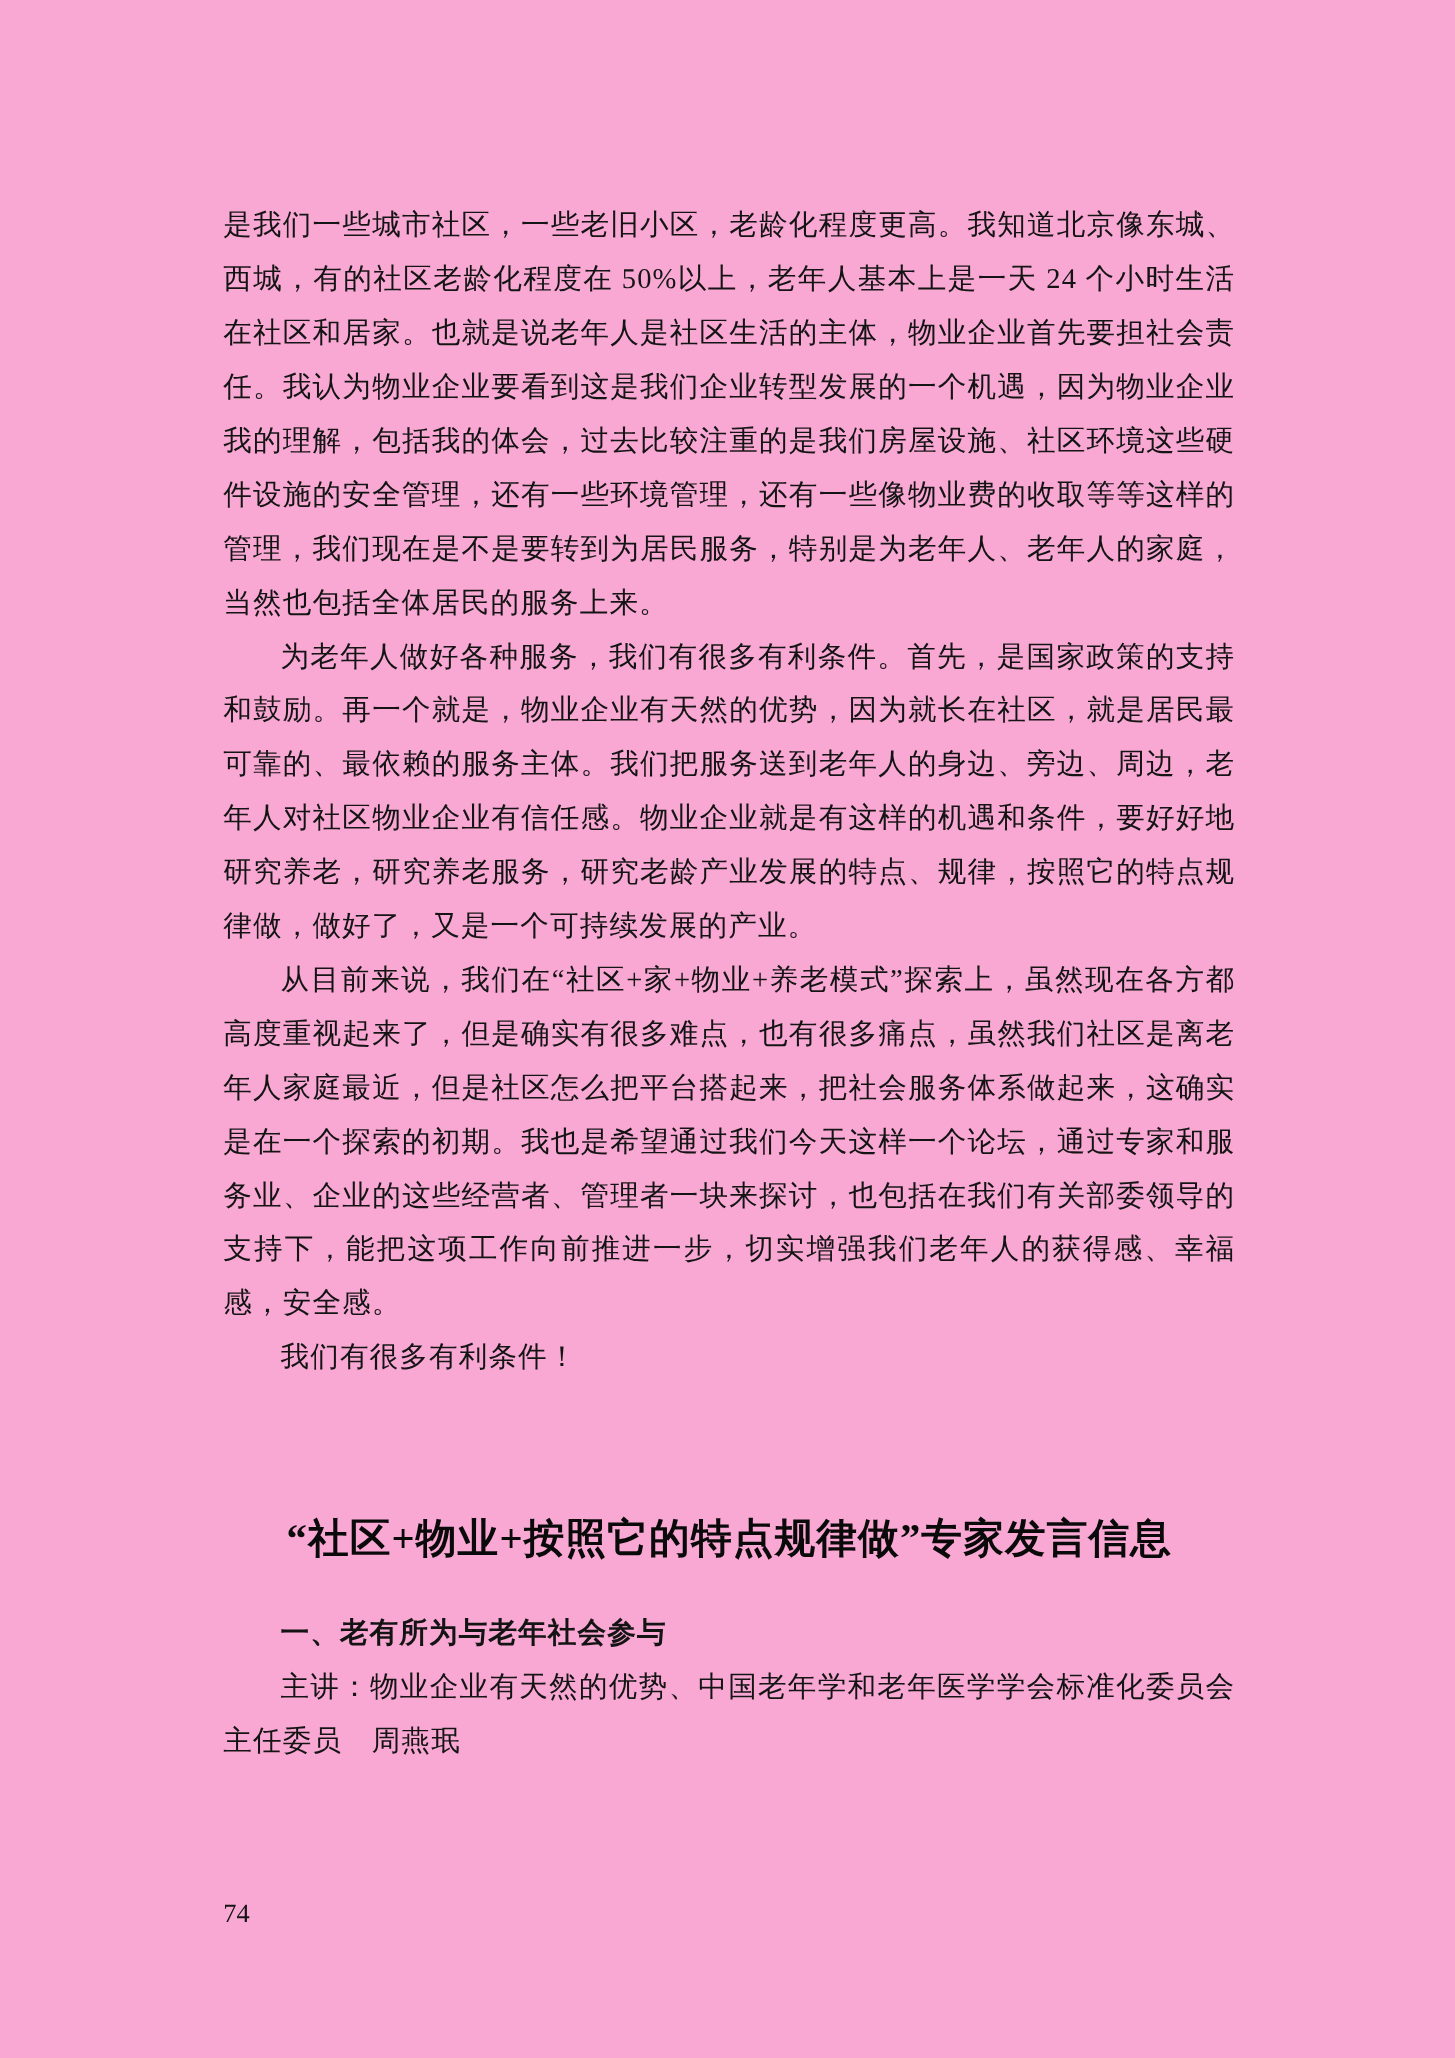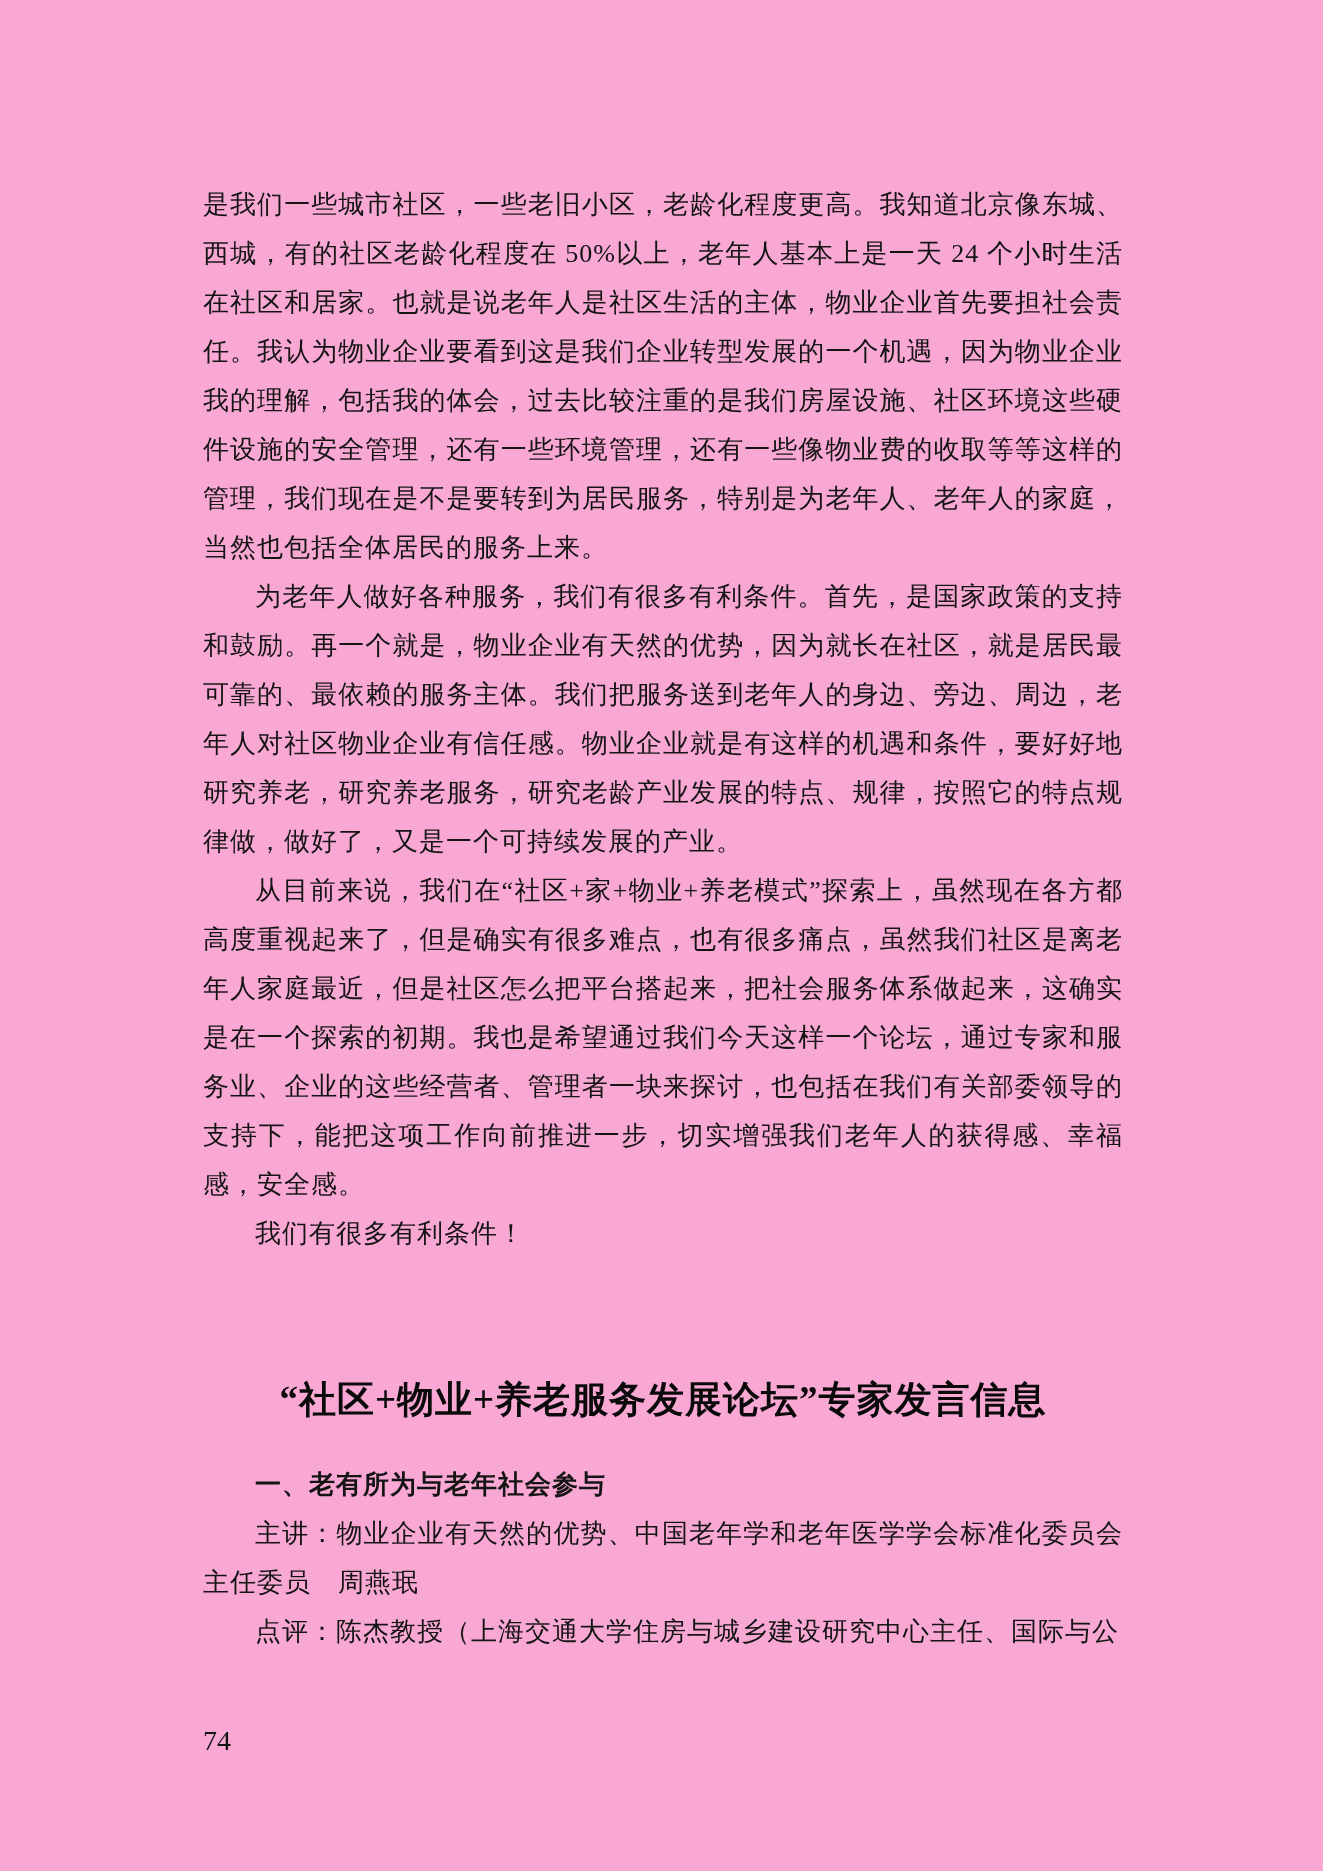--- a/index.html
+++ b/index.html
@@ -45,36 +45,35 @@
     letter-spacing: 1px;
     color: #0a0a0a;
   }
   .agenda-first {
     margin-top: 32px;
   }
   .page-number {
     position: absolute;
     left: 203px;
     top: 1716px;
-    font-size: 28px;
+    font-size: 24px;
     line-height: 49px;
     color: #141414;
   }
 </style>
 </head>
 <body>
 
 <div class="page">
   <div class="content">
     <p class="body">是我们一些城市社区，一些老旧小区，老龄化程度更高。我知道北京像东城、西城，有的社区老龄化程度在 50%以上，老年人基本上是一天 24 个小时生活在社区和居家。也就是说老年人是社区生活的主体，物业企业首先要担社会责任。我认为物业企业要看到这是我们企业转型发展的一个机遇，因为物业企业我的理解，包括我的体会，过去比较注重的是我们房屋设施、社区环境这些硬件设施的安全管理，还有一些环境管理，还有一些像物业费的收取等等这样的管理，我们现在是不是要转到为居民服务，特别是为老年人、老年人的家庭，当然也包括全体居民的服务上来。</p>
     <p class="body indent">为老年人做好各种服务，我们有很多有利条件。首先，是国家政策的支持和鼓励。再一个就是，物业企业有天然的优势，因为就长在社区，就是居民最可靠的、最依赖的服务主体。我们把服务送到老年人的身边、旁边、周边，老年人对社区物业企业有信任感。物业企业就是有这样的机遇和条件，要好好地研究养老，研究养老服务，研究老龄产业发展的特点、规律，按照它的特点规律做，做好了，又是一个可持续发展的产业。</p>
     <p class="body indent">从目前来说，我们在“社区+家+物业+养老模式”探索上，虽然现在各方都高度重视起来了，但是确实有很多难点，也有很多痛点，虽然我们社区是离老年人家庭最近，但是社区怎么把平台搭起来，把社会服务体系做起来，这确实是在一个探索的初期。我也是希望通过我们今天这样一个论坛，通过专家和服务业、企业的这些经营者、管理者一块来探讨，也包括在我们有关部委领导的支持下，能把这项工作向前推进一步，切实增强我们老年人的获得感、幸福感，安全感。</p>
     <p class="body indent">我们有很多有利条件！</p>
 
-    <h1 class="doc-title">“社区+物业+养老服务发展论坛”专家发言信息</h1>
+    <h1 class="doc-title">“社区+物业+按照它的特点规律做”专家发言信息</h1>
 
     <p class="body indent agenda-heading agenda-first">一、老有所为与老年社会参与</p>
     <p class="body indent">主讲：物业企业有天然的优势、中国老年学和老年医学学会标准化委员会主任委员　周燕珉</p>
-    <p class="body indent">点评：陈杰教授（上海交通大学住房与城乡建设研究中心主任、国际与公</p>
   </div>
 
   <div class="page-number">74</div>
 </div>
 
 </body></html>

